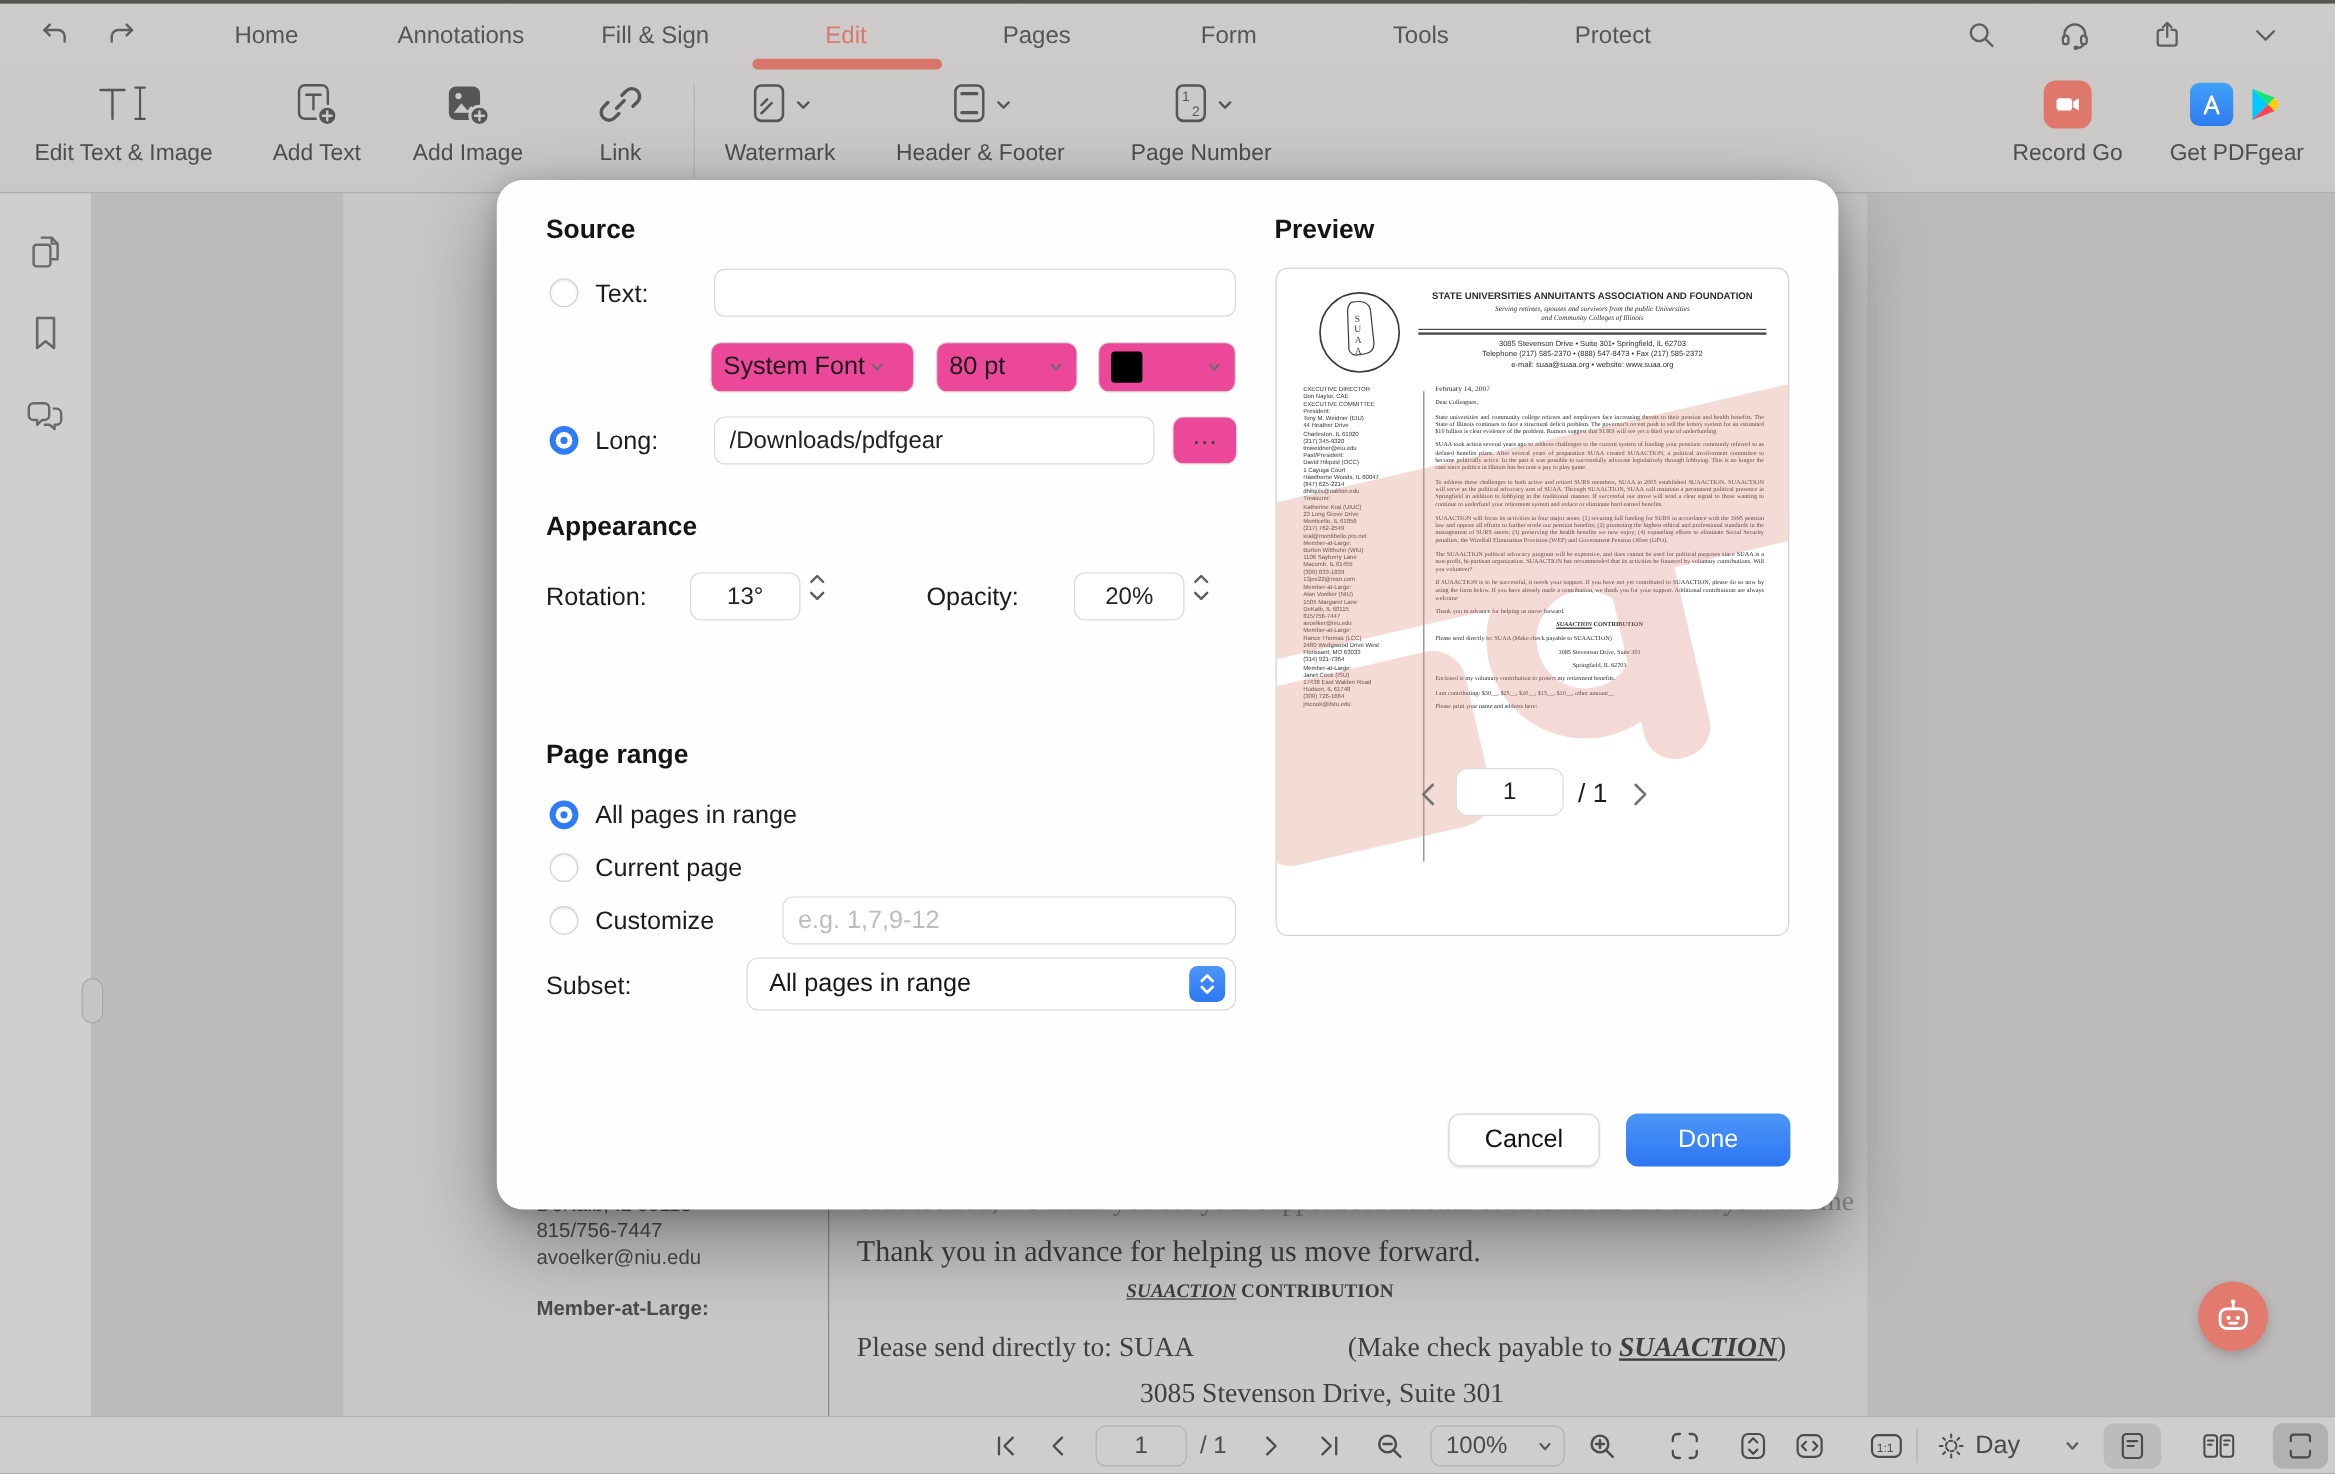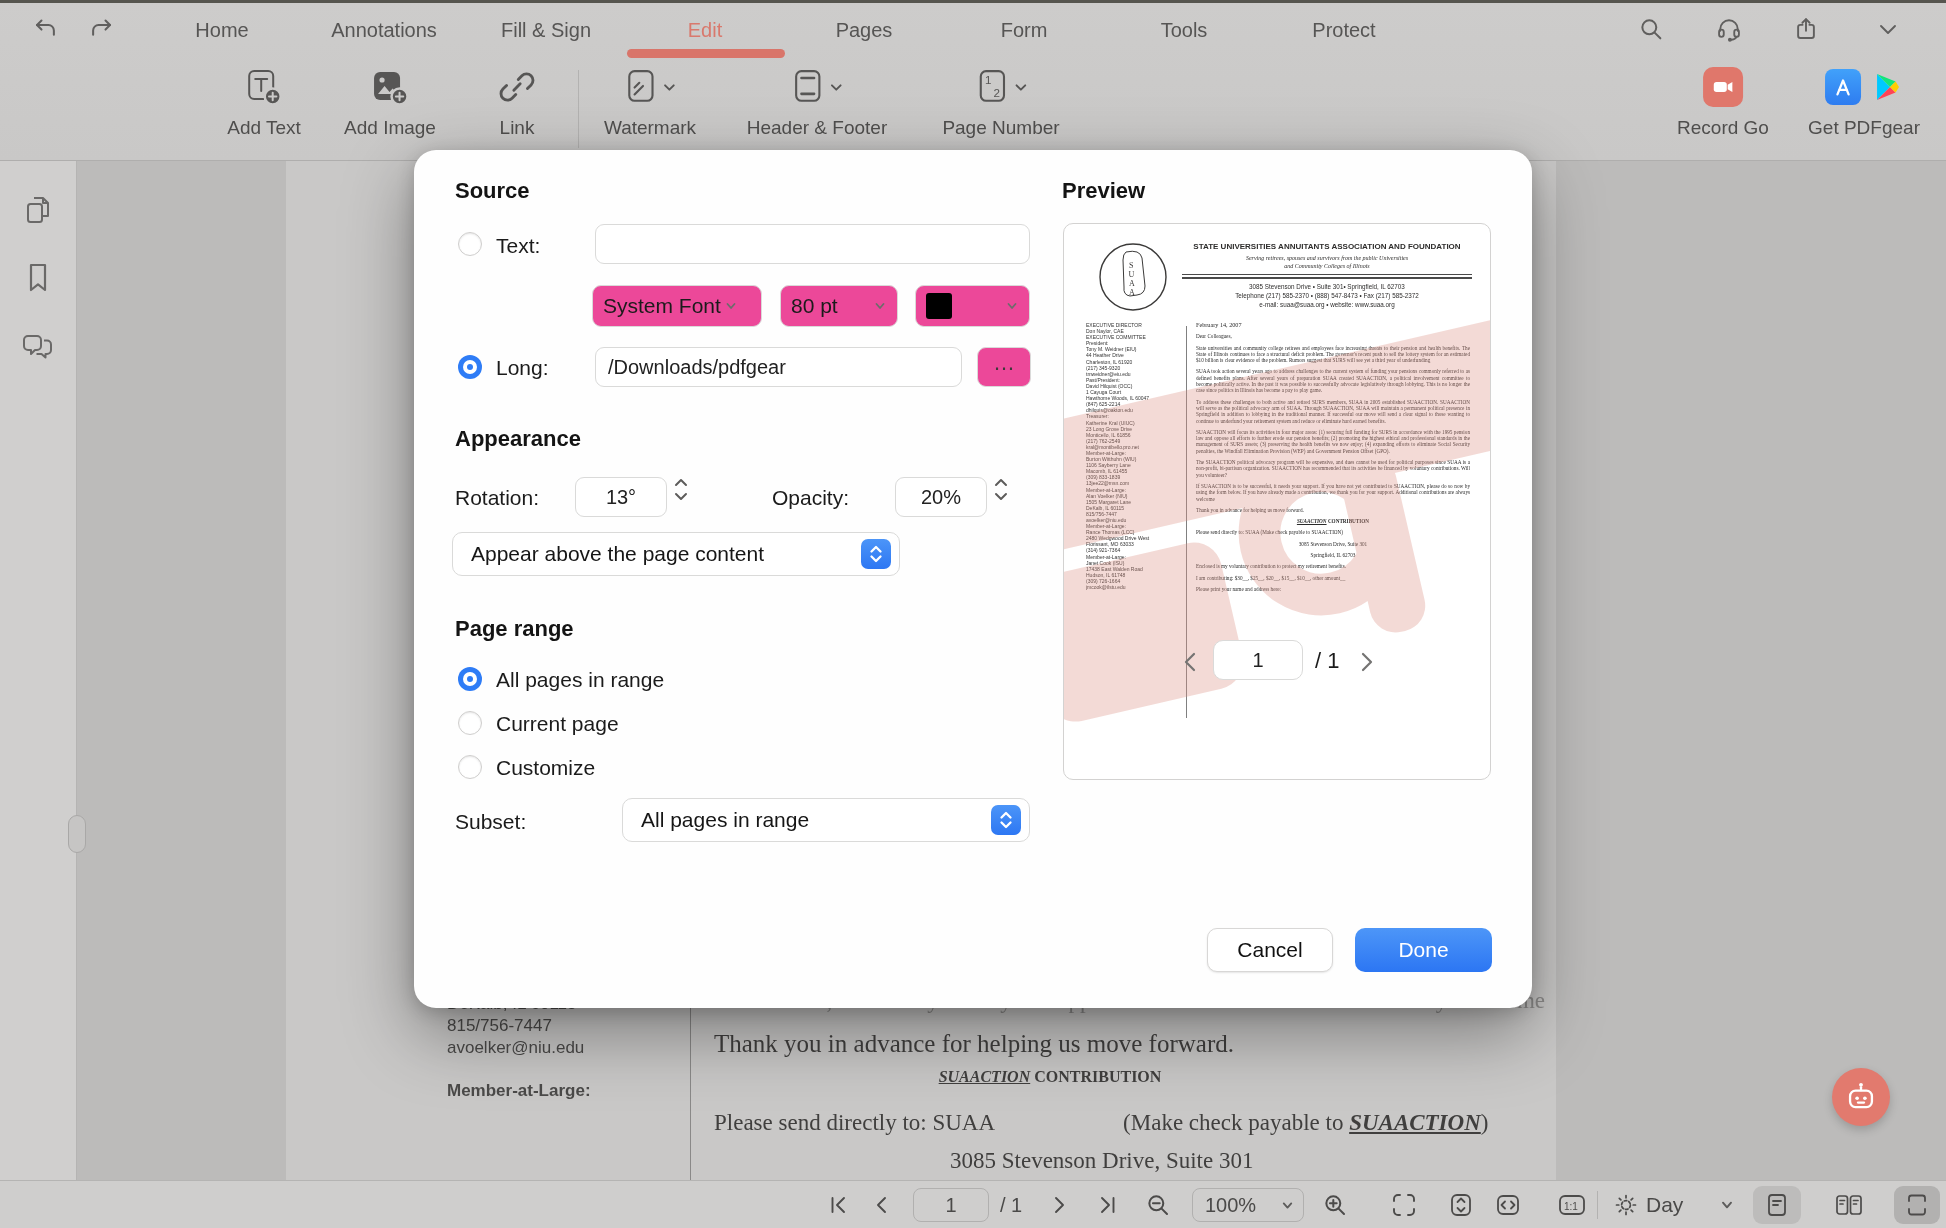--- a/index.html
+++ b/index.html
@@ -161,20 +161,29 @@
           <path d="M12 13.5 V3.6"></path>
           <path d="M8.8 6.4 L12 3.2 L15.2 6.4"></path>
         </svg>
     </div>
     <div class="chrome-icon" style="left:1888px">
       <svg width="24" height="24" viewBox="0 0 24 24" fill="none" stroke="currentColor" stroke-width="1.9" stroke-linecap="round" stroke-linejoin="round">
           <path d="M5 9 L12 16 L19 9"></path>
         </svg>
     </div>
 
+    <div class="tool" style="left:103px">
+      <span class="icon-row">
+        <svg width="46" height="36" viewBox="0 0 46 36" fill="none" stroke="currentColor" stroke-width="2" stroke-linecap="round">
+            <path d="M4 6 H24 M14 6 V30"></path>
+            <path d="M33 4 h8 M37 4 v26 M33 30 h8" stroke-width="1.8"></path>
+          </svg>
+      </span>
+      <span class="lbl">Edit Text &amp; Image</span>
+    </div>
 
     <div class="tool" style="left:264px">
       <span class="icon-row">
         <svg width="42" height="40" viewBox="0 0 42 40" fill="none" stroke="currentColor" stroke-width="2" stroke-linecap="round" stroke-linejoin="round">
             <rect x="6" y="4" width="24" height="28" rx="5"></rect>
             <path d="M12 12 h12 M18 12 v12"></path>
             <circle cx="29.5" cy="29.5" r="8" fill="currentColor" stroke="#cbcac9" stroke-width="2.5"></circle>
             <path d="M29.5 25.8 v7.4 M25.8 29.5 h7.4" stroke="#cbcac9" stroke-width="2"></path>
           </svg>
       </span>
@@ -392,41 +401,32 @@
     <input class="fld center" style="left: 481px; top: 327px; width: 92px; height: 40px;" value="20%">
     <div class="stepper" style="left:578px;top:326px">
       <svg width="18" height="12" viewBox="0 0 18 12" fill="none" stroke="currentColor" stroke-width="2" stroke-linecap="round" stroke-linejoin="round">
           <path d="M4 9 l5-5 l5 5"></path>
         </svg>
       <svg width="18" height="12" viewBox="0 0 18 12" fill="none" stroke="currentColor" stroke-width="2" stroke-linecap="round" stroke-linejoin="round">
           <path d="M4 3 l5 5 l5-5"></path>
         </svg>
     </div>
 
-    <div class="mac-select" style="left:38px;top:382px;width:448px;height:44px">
-      <span>Appear above the page content</span>
-      <span class="grow"></span>
-      <span class="blue-step">
-        <svg width="20" height="22" viewBox="0 0 20 22" fill="none" stroke="#fff" stroke-width="2.3" stroke-linecap="round" stroke-linejoin="round">
-            <path d="M5.5 8.5 L10 4 L14.5 8.5"></path>
-            <path d="M5.5 13.5 L10 18 L14.5 13.5"></path>
-          </svg>
-      </span>
-    </div>
 
     <div class="dlg-h" style="left:41px;top:466px">Page range</div>
 
     <div class="radio on" style="left:44px;top:517px"></div>
     <div class="dlg-lbl" style="left:82px;top:518px">All pages in range</div>
 
     <div class="radio" style="left:44px;top:561px"></div>
     <div class="dlg-lbl" style="left:82px;top:562px">Current page</div>
 
     <div class="radio" style="left:44px;top:605px"></div>
     <div class="dlg-lbl" style="left:82px;top:606px">Customize</div>
+    <input class="fld" style="left: 238px; top: 597px; width: 378px; height: 40px; font-size: 21px;" placeholder="e.g. 1,7,9-12">
 
     <div class="dlg-lbl" style="left:41px;top:660px">Subset:</div>
     <div class="mac-select" style="left:208px;top:648px;width:408px;height:44px">
       <span>All pages in range</span>
       <span class="grow"></span>
       <span class="blue-step">
         <svg width="20" height="22" viewBox="0 0 20 22" fill="none" stroke="#fff" stroke-width="2.3" stroke-linecap="round" stroke-linejoin="round">
             <path d="M5.5 8.5 L10 4 L14.5 8.5"></path>
             <path d="M5.5 13.5 L10 18 L14.5 13.5"></path>
           </svg>

